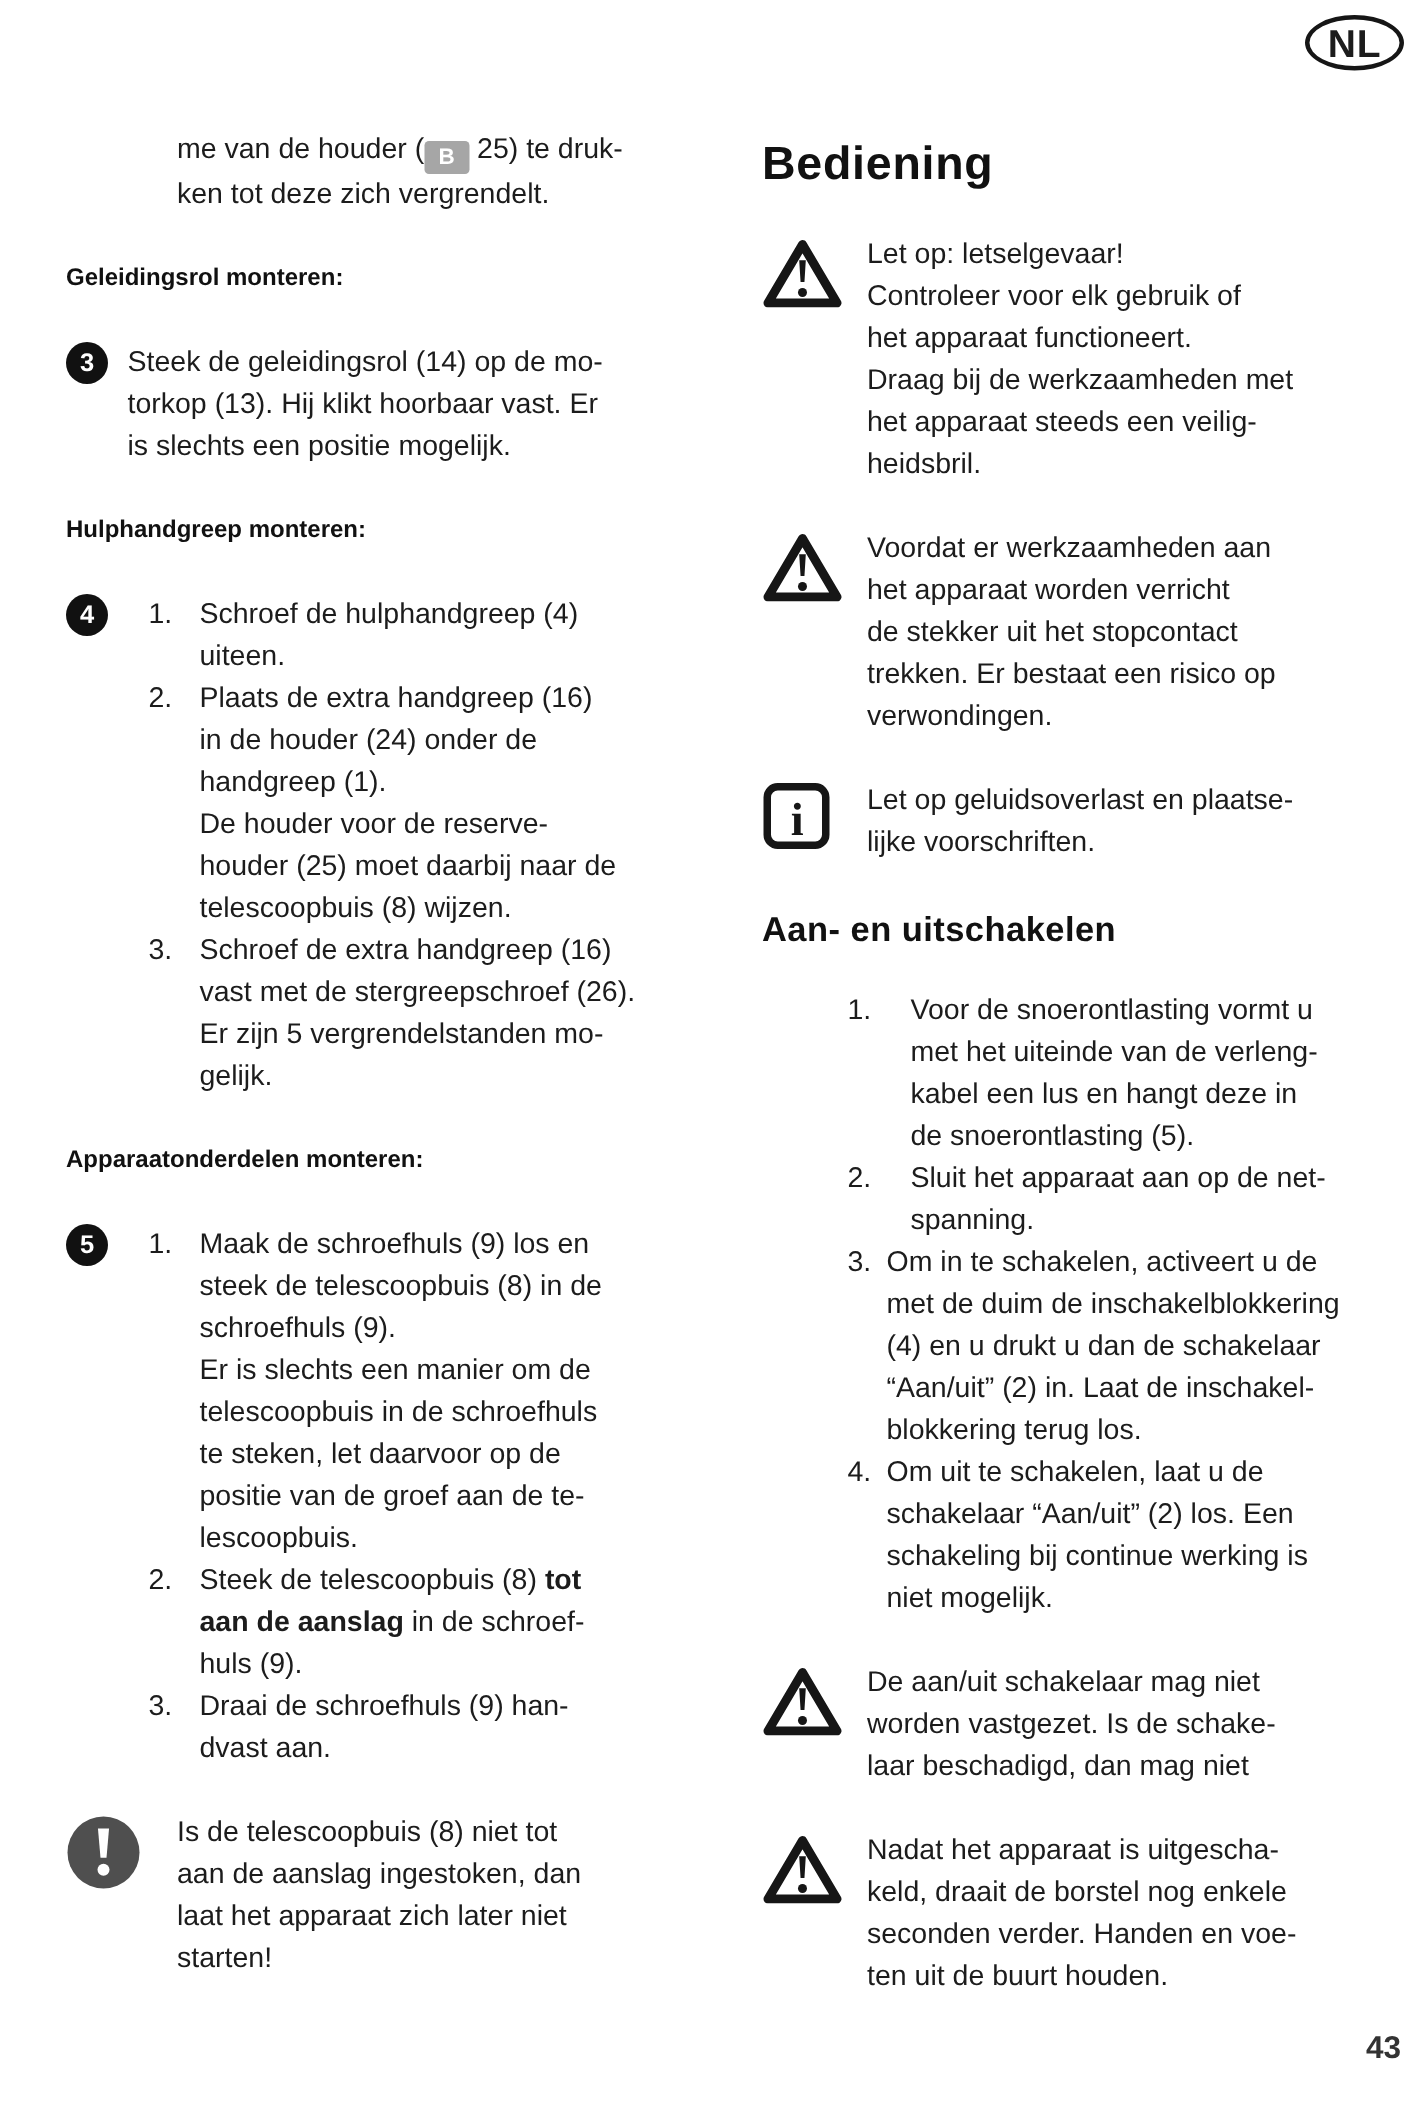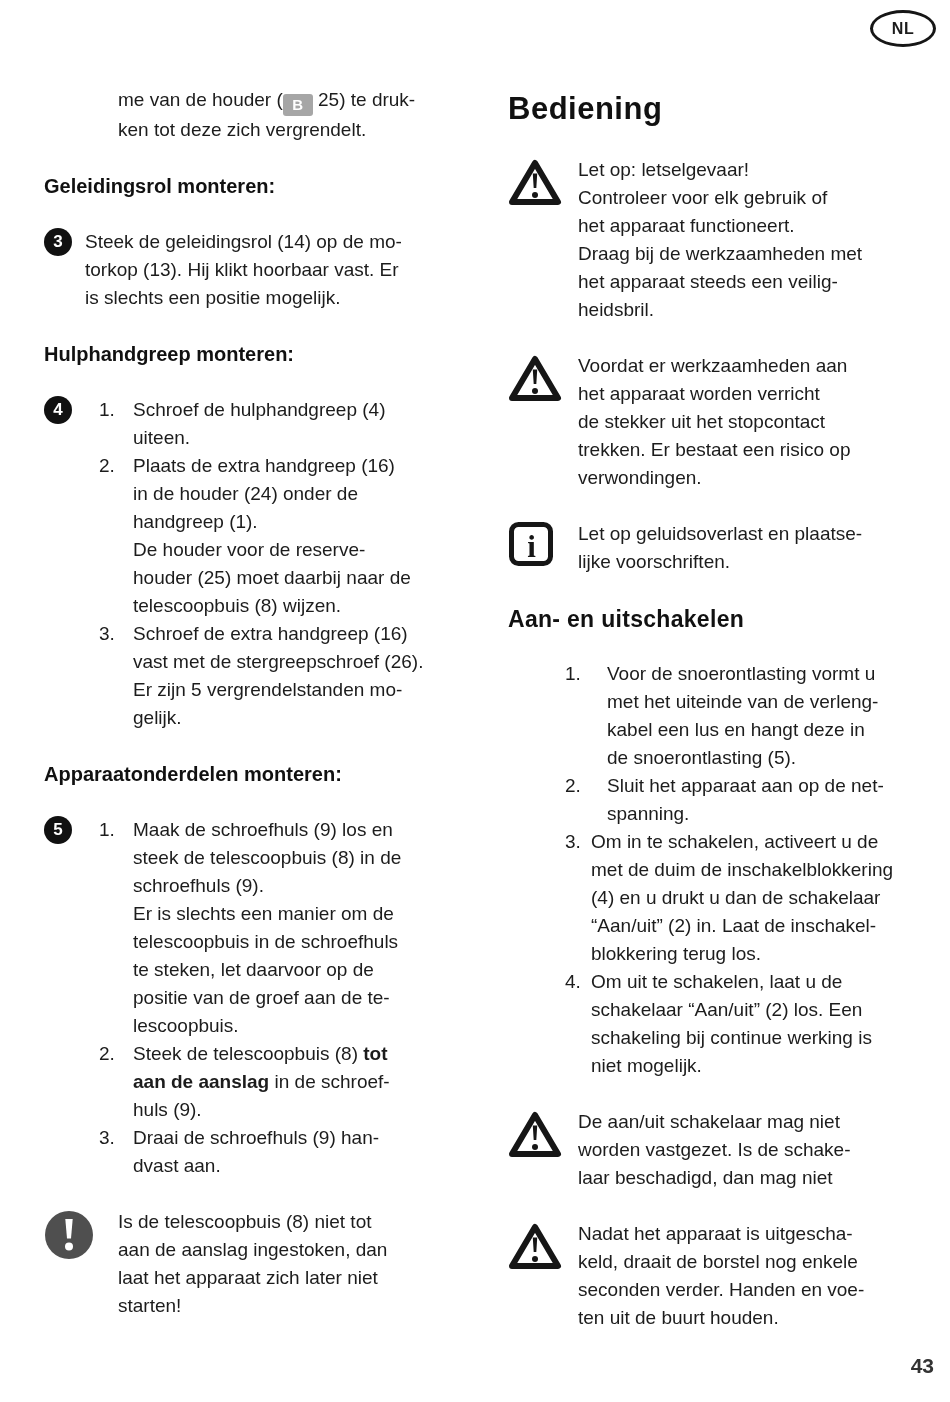--- a/index.html
+++ b/index.html
@@ -15,30 +15,30 @@
     line-height: 28px;
   }
   .pre { white-space: pre-line; }
   .bold { font-weight: normal; }
 
   .nl-badge {
     position: absolute; top: 10px; right: 14px;
     width: 66px; height: 37px;
     border: 3px solid #161616; border-radius: 50%;
     display: flex; align-items: center; justify-content: center;
-    font-weight: bold; font-size: 16px; letter-spacing: 0.5px;
+    font-weight: bold; font-size: 26px; letter-spacing: 0.5px;
   }
 
   .col { position: absolute; }
   .col-left  { left: 44px;  top: 86px; width: 430px; }
   .col-right { left: 508px; top: 90px; width: 436px; }
 
   .intro { margin: 0 0 28px 74px; }
 
-  h3 { font-size: 20px; line-height: 28px; margin: 0 0 28px 0; color: #111; }
+  h3 { font-size: 16px; line-height: 28px; margin: 0 0 28px 0; color: #111; }
   h1 { font-size: 31px; line-height: 38px; margin: 0 0 28px 0; letter-spacing: 0.5px; color: #111; }
   h2 { font-size: 23px; line-height: 30px; margin: 0 0 26px 0; letter-spacing: 0.3px; color: #111; }
 
   .step { display: flex; align-items: flex-start; margin: 0 0 28px 0; }
   .step-num {
     flex: 0 0 28px; width: 28px; height: 28px; border-radius: 50%;
     background: #111; color: #fff; font-weight: bold; font-size: 17px;
     display: flex; align-items: center; justify-content: center;
     margin-right: 13px;
   }

